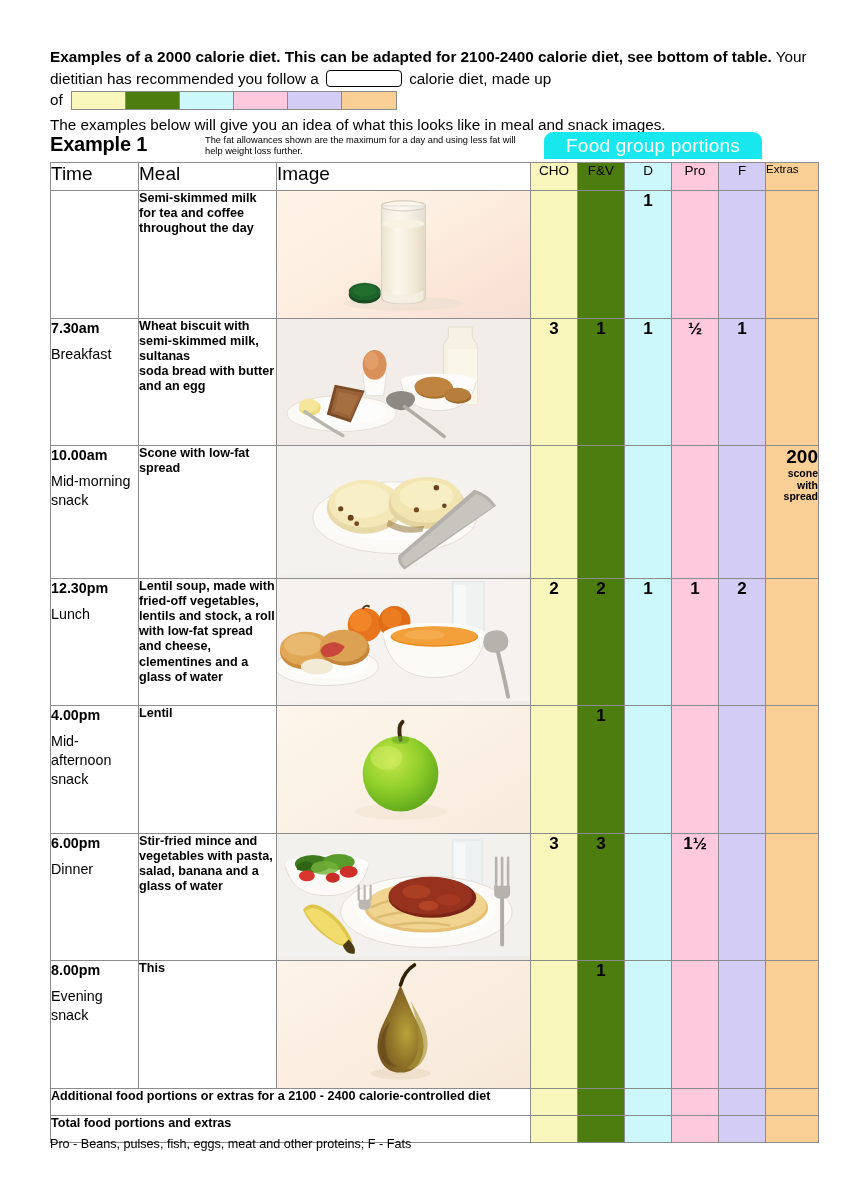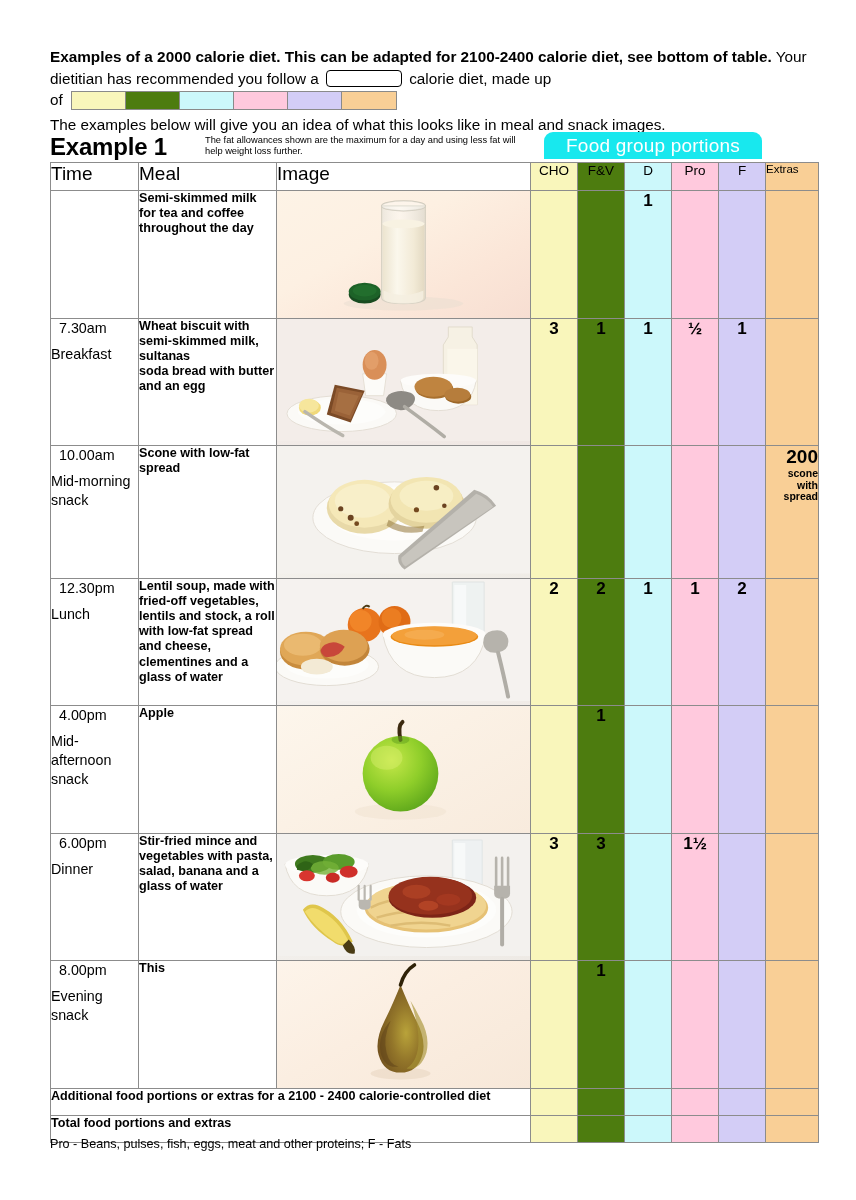--- a/index.html
+++ b/index.html
@@ -40,21 +40,21 @@
   .swatch:last-child { border-right: none; }
   .intro-last { margin-top: 3px; }
 
   
   .ex-row {
     position: absolute;
     left: 50px; top: 132px; width: 762px; height: 30px;
   }
   .ex-title {
     position: absolute; left: 0; top: 1px;
-    font-size: 24px; font-weight: bold; letter-spacing: -0.2px;
+    font-size: 20px; font-weight: bold; letter-spacing: -0.2px;
   }
   .ex-note {
     position: absolute; left: 155px; top: 3px; width: 330px;
     font-size: 9.3px; line-height: 11px; font-weight: normal;
   }
   .fgp-banner {
     position: absolute; left: 494px; top: 0px;
     width: 218px; height: 27px;
     background: #18e8ee;
     border-radius: 9px 9px 0 0;
@@ -109,21 +109,21 @@
   .pro   { background: #ffc9dd; }
   .f     { background: #d3cdf6; }
   .extra { background: #f9cf96; }
 
   
   .time-cell {
     padding: 6px 4px 4px 7px;
     font-size: 14.3px;
     line-height: 19px;
   }
-  .time-cell .t { font-weight: normal; display: block; margin-bottom: 7px; margin-left: 8px; }
+  .time-cell .t { font-weight: bold; display: block; margin-bottom: 7px; }
   .time-cell .lbl { display: block; font-weight: normal; }
   .meal-cell {
     padding: 6px 5px 4px 7px;
     font-size: 12.6px;
     font-weight: bold;
     line-height: 15.2px;
   }
   .img-cell { padding: 0; overflow: hidden; }
   .p-cell {
     text-align: center;
@@ -415,21 +415,21 @@
           <span class="num"></span>
           <span class="sub"></span>
         </td>
       </tr>
 
       <tr style="height:125px">
         <td class="time-cell">
           <span class="t">4.00pm</span>
           <span class="lbl">Mid-afternoon snack</span>
         </td>
-        <td class="meal-cell">Apple</td>
+        <td class="meal-cell">Lentil</td>
         <td class="img-cell">
           <div class="scene sc-apple">
             <svg viewBox="0 0 254 123" width="100%" height="100%" preserveAspectRatio="none">
               <defs>
                 <radialGradient id="ag" cx="38%" cy="32%" r="72%">
                   <stop offset="0%" stop-color="#c6e84a"></stop>
                   <stop offset="55%" stop-color="#8fce2a"></stop>
                   <stop offset="100%" stop-color="#5fa81b"></stop>
                 </radialGradient>
               </defs>

